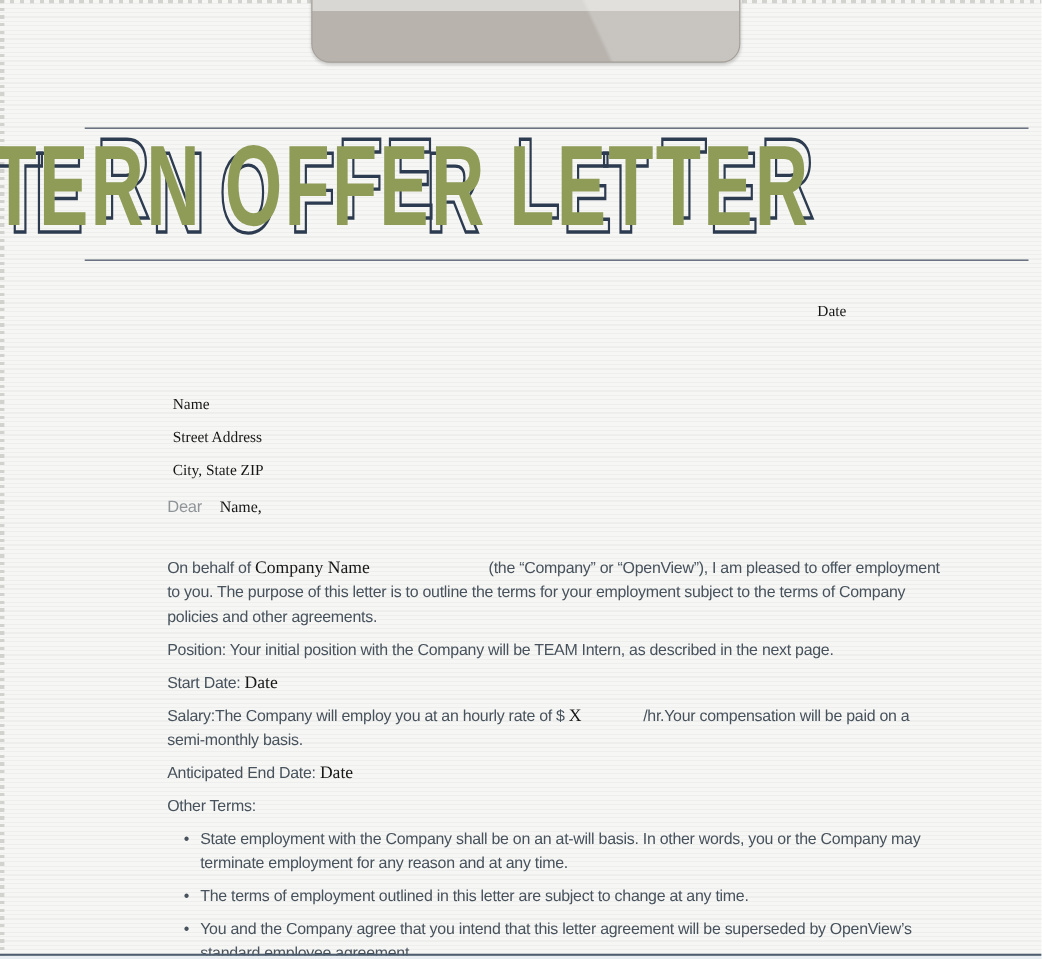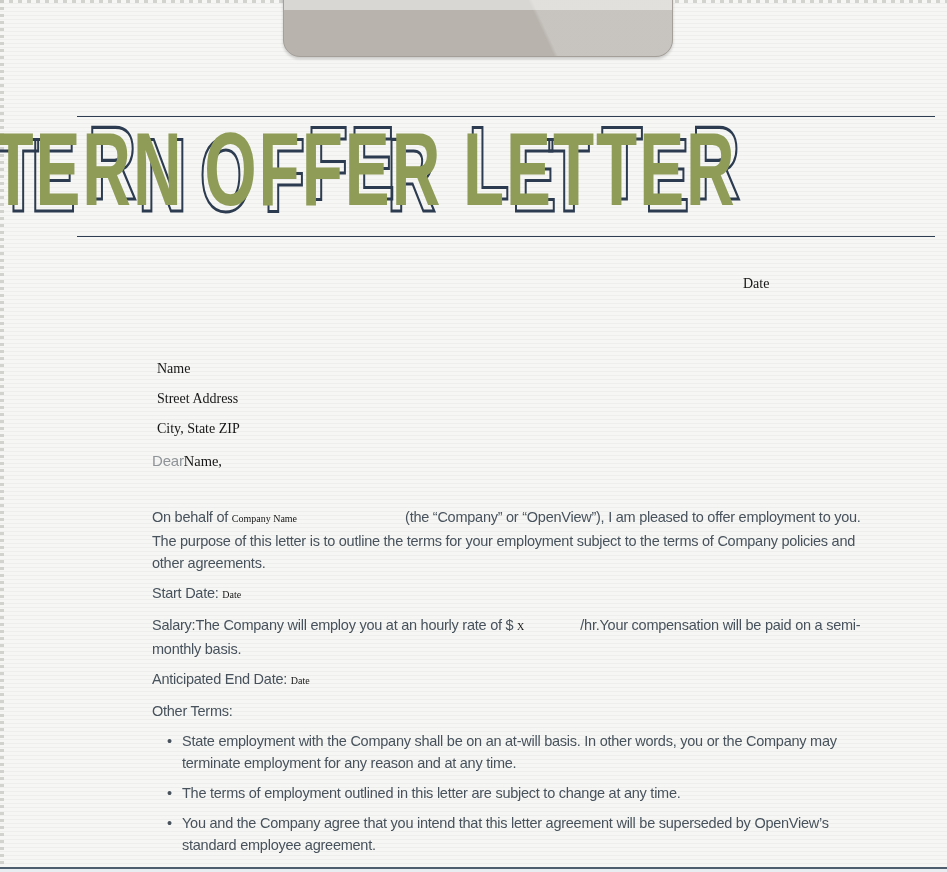--- a/index.html
+++ b/index.html
@@ -62,28 +62,28 @@
   .t-letter:nth-child(3n)::after{transform:translate(8px,6px);}
   .t-letter:nth-child(4n)::after{transform:translate(-7px,6px);}
   .t-space::after{content:none;}
   
   .serif{font-family:"Liberation Serif",serif;color:var(--serif-ink);}
   .date-top{position:absolute;left:743px;top:276px;font-size:14px;}
   .address{position:absolute;left:157px;top:354px;font-size:14px;line-height:30px;}
   .address div{margin-bottom:0;}
   .salutation{position:absolute;left:152px;top:452px;font-size:15px;}
   .salutation .dear{color:#8f9499;letter-spacing:-.2px;}
-  .salutation .serif{font-size:14.5px;margin-left:0;}
+  .salutation .serif{font-size:14.5px;margin-left:16px;}
   .body-block{
     position:absolute;left:152px;top:506px;width:712px;
     font-size:14.5px;line-height:22px;letter-spacing:-.25px;
     color:var(--body-ink);
   }
   .body-block p{margin:0 0 8px 0;}
-  .inline-serif{font-family:"Liberation Serif",serif;color:var(--serif-ink);font-size:10px;letter-spacing:0;}
+  .inline-serif{font-family:"Liberation Serif",serif;color:var(--serif-ink);font-size:16px;letter-spacing:0;}
   .gap-company{display:inline-block;width:108px;}
   .gap-salary{display:inline-block;width:56px;}
   .bullets{list-style:none;margin:0;padding:0;}
   .bullets li{position:relative;padding-left:30px;margin-bottom:8px;}
   .bullets li::before{content:"•";position:absolute;left:15px;top:0;color:var(--body-ink);}
   
   .bottom-edge{position:absolute;left:0;bottom:0;width:100%;height:5px;}
   .bottom-edge .line{height:2px;background:#4e5e6e;}
   .bottom-edge .lite{height:3px;background:#e8edf1;}
 </style>
@@ -118,20 +118,21 @@
 
   <div class="salutation">
     <span class="dear">Dear</span><span class="serif">Name,</span>
   </div>
 
   <div class="body-block">
 
     <p><span>On behalf of</span>
       <span class="inline-serif">Company Name</span><span class="gap-company"></span><span>(the “Company” or “OpenView”), I am pleased to offer employment to you. The purpose of this letter is to outline the terms for your employment subject to the terms of Company policies and other agreements.</span></p>
 
+    <p>Position: Your initial position with the Company will be TEAM Intern, as described in the next page.</p>
 
     <p><span>Start Date:</span>
       <span class="inline-serif">Date</span></p>
 
     <p><span>Salary:The Company will employ you at an hourly rate of $</span>
       <span class="inline-serif">X</span><span class="gap-salary"></span><span>/hr.Your compensation will be paid on a semi-monthly basis.</span></p>
 
     <p><span>Anticipated End Date:</span>
       <span class="inline-serif">Date</span></p>
 

